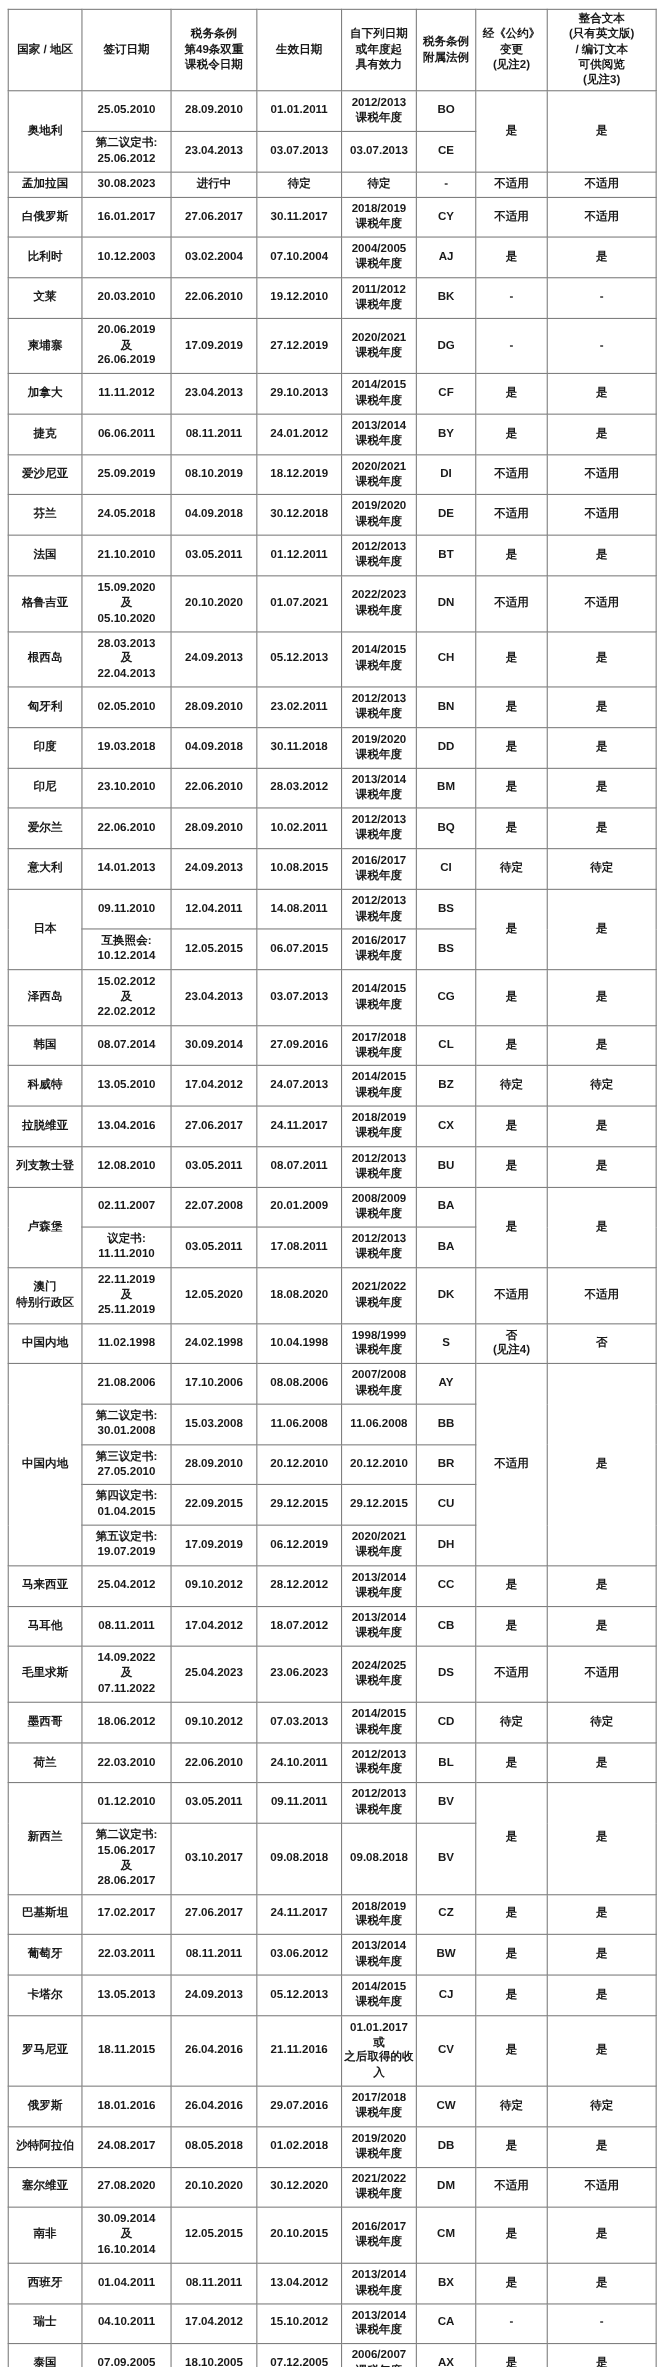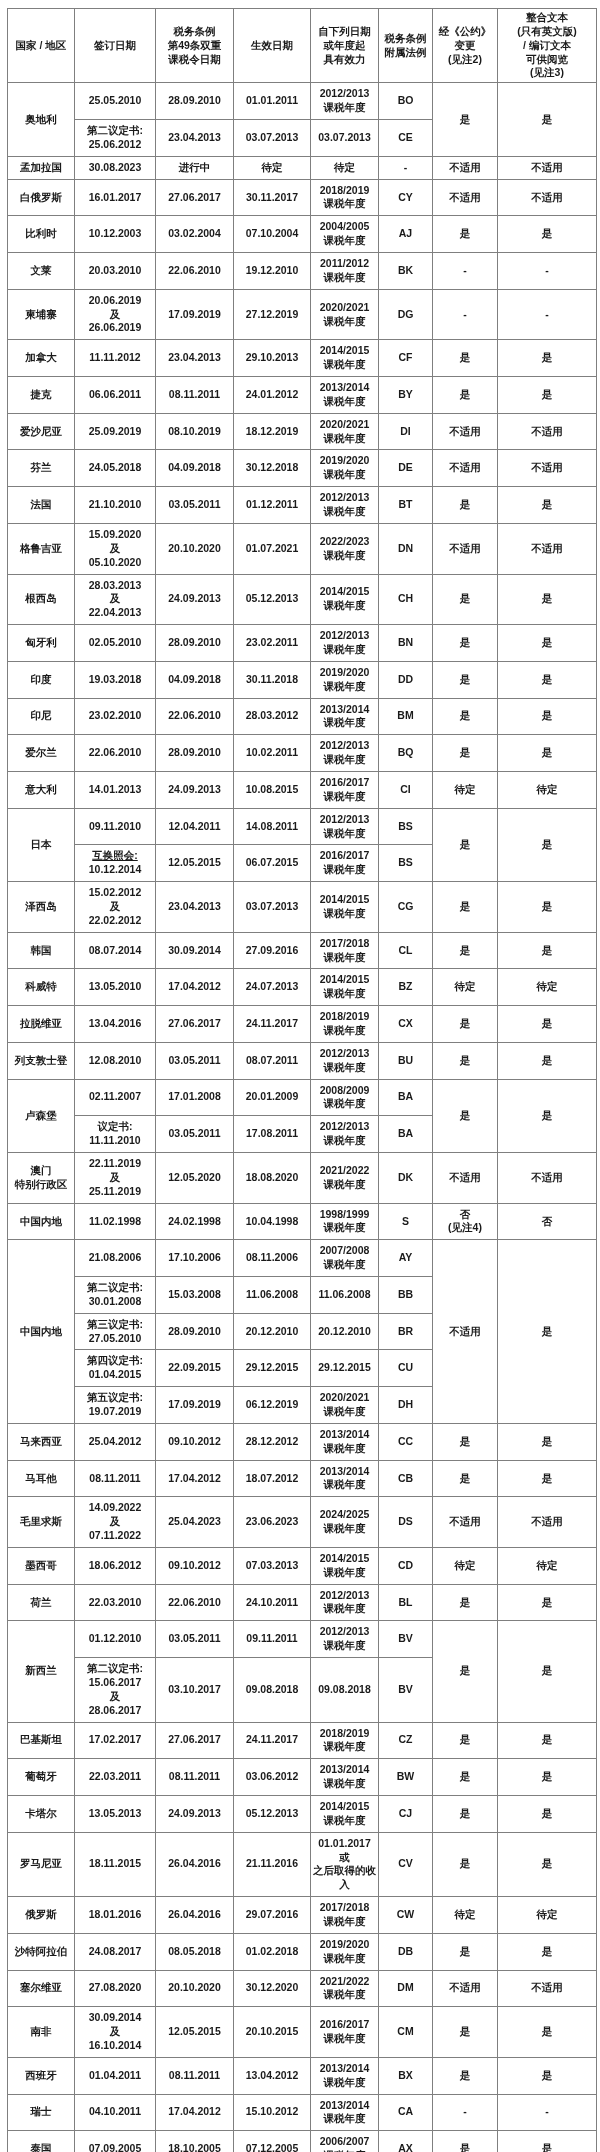--- a/index.html
+++ b/index.html
@@ -25,21 +25,21 @@
     line-height: 1.32;
     padding: 4px 2px;
     white-space: pre-line;
     word-break: break-word;
     background: #ffffff;
   }
   table.treaty thead th {
     height: 62px;
     padding: 2px 2px;
   }
-  .u-first { text-decoration: underline; }
+  .u-first { }
 </style>
 </head>
 <body>
 
 <table class="treaty">
   <colgroup>
     <col style="width:67px">
     <col style="width:81px">
     <col style="width:78px">
     <col style="width:77px">
@@ -245,21 +245,21 @@
         <td>04.09.2018</td>
         <td>30.11.2018</td>
         <td>2019/2020
 课税年度</td>
         <td>DD</td>
         <td>是</td>
         <td>是</td>
       </tr>
       <tr>
         <td>印尼</td>
-        <td>23.02.2010</td>
+        <td>23.10.2010</td>
         <td>22.06.2010</td>
         <td>28.03.2012</td>
         <td>2013/2014
 课税年度</td>
         <td>BM</td>
         <td>是</td>
         <td>是</td>
       </tr>
       <tr>
         <td>爱尔兰</td>
@@ -356,21 +356,21 @@
         <td>08.07.2011</td>
         <td>2012/2013
 课税年度</td>
         <td>BU</td>
         <td>是</td>
         <td>是</td>
       </tr>
       <tr>
         <td rowspan="2">卢森堡</td>
         <td>02.11.2007</td>
-        <td>17.01.2008</td>
+        <td>22.07.2008</td>
         <td>20.01.2009</td>
         <td>2008/2009
 课税年度</td>
         <td>BA</td>
         <td rowspan="2">是</td>
         <td rowspan="2">是</td>
       </tr>
       <tr>
         <td>议定书:
 11.11.2010</td>
@@ -403,21 +403,21 @@
 课税年度</td>
         <td>S</td>
         <td>否
 (见注4)</td>
         <td>否</td>
       </tr>
       <tr>
         <td rowspan="5">中国内地</td>
         <td>21.08.2006</td>
         <td>17.10.2006</td>
-        <td>08.11.2006</td>
+        <td>08.08.2006</td>
         <td>2007/2008
 课税年度</td>
         <td>AY</td>
         <td rowspan="5">不适用</td>
         <td rowspan="5">是</td>
       </tr>
       <tr>
         <td>第二议定书:
 30.01.2008</td>
         <td>15.03.2008</td>

